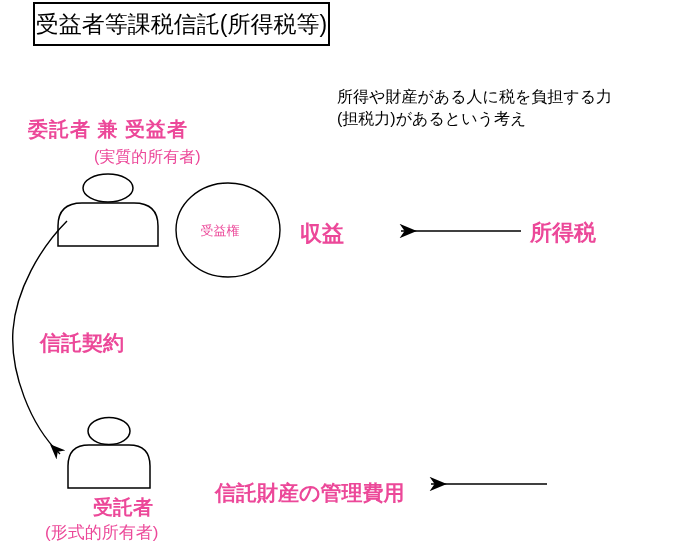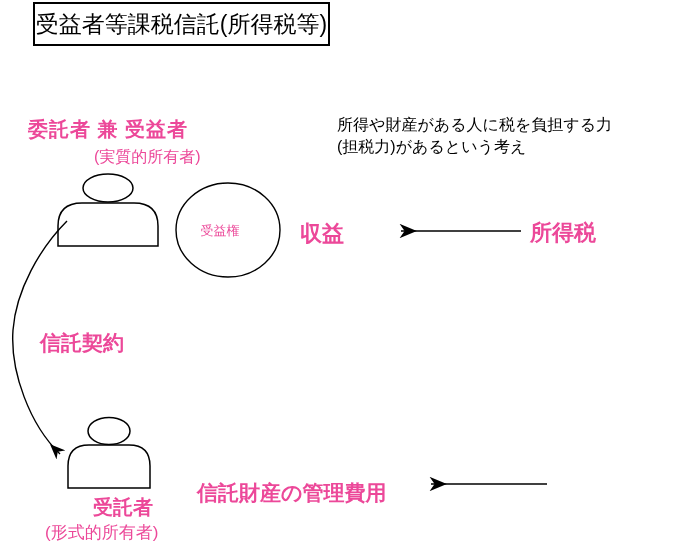--- a/index.html
+++ b/index.html
@@ -32,31 +32,30 @@
     font-size: 23px;
     font-weight: 500;
     letter-spacing: 0px;
   }
   .note {
     position: absolute;
     left: 337px; top: 86px;
     font-size: 16px;
     line-height: 22px;
     font-weight: 400;
-    margin-top: 28px;
   }
   .settlor-label   { left: 28px;  top: 116px; font-size: 20px; font-weight: bold; letter-spacing: 1px; }
   .settlor-sub     { left: 94px;  top: 147px; font-size: 16px; }
   .right-circle-lbl{ left: 176px; top: 222px; width: 88px; text-align: center; font-size: 13px; }
   .income-lbl      { left: 300px; top: 219px; font-size: 22px; font-weight: bold; }
   .income-tax-lbl  { left: 530px; top: 218px; font-size: 22px; font-weight: bold; text-align: center; }
   .contract-lbl    { left: 40px;  top: 329px; font-size: 21px; font-weight: bold; }
   .trustee-lbl     { left: 93px;  top: 494px; font-size: 20px; font-weight: bold; text-align: right; }
   .trustee-sub     { left: 45px;  top: 521px; font-size: 17px; }
-  .mgmt-lbl        { left: 197px; top: 479px; font-size: 21px; font-weight: bold; }
+  .mgmt-lbl        { left: 215px; top: 479px; font-size: 21px; font-weight: bold; }
   .property-tax-lbl{ left: 551px; top: 470px; font-size: 22px; font-weight: bold; }
 </style>
 </head>
 <body>
 
 <div class="canvas">
 
   <svg class="shape-layer" viewBox="0 0 680 557" xmlns="http://www.w3.org/2000/svg" aria-hidden="true">
     <defs>
       <marker id="arrowhead" viewBox="0 0 12 10" refX="11" refY="5" markerWidth="12" markerHeight="9" orient="auto">

